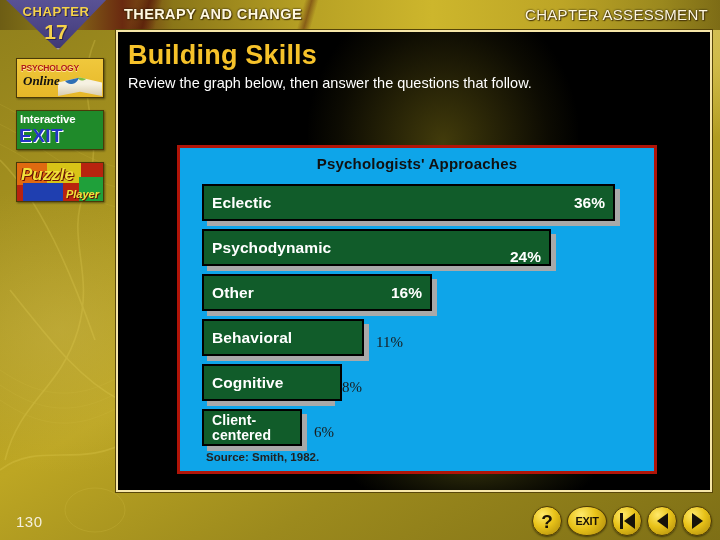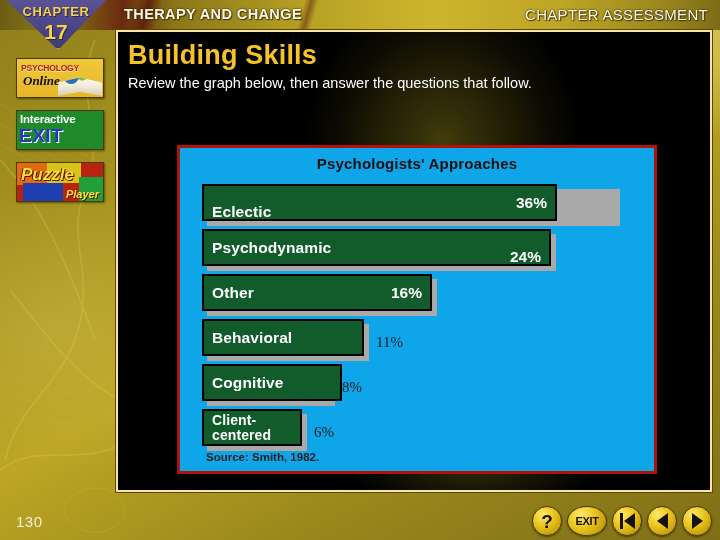--- a/index.html
+++ b/index.html
@@ -285,21 +285,21 @@
     <div id="heading-block">
       <div id="page-title">Building Skills</div>
       <div id="page-instruction">Review the graph below, then answer the questions that follow.</div>
     </div>
 
     <div id="chart-panel">
       <div id="chart-title">Psychologists' Approaches</div>
       <div id="bars">
           <div class="bar-row">
             <div class="bar-shadow" style="width: 413px;"></div>
-            <div class="bar" style="width: 355px; background: rgb(17, 92, 42); border-color: rgb(0, 0, 0); align-items: flex-end;">
+            <div class="bar" style="width: 413px; background: rgb(17, 92, 42); border-color: rgb(0, 0, 0);">
               <div class="bar-label">Eclectic</div>
               <span class="pct-in" style="color: rgb(255, 255, 255);">36%</span>
             </div>
           </div>
           <div class="bar-row">
             <div class="bar-shadow" style="width: 349px;"></div>
             <div class="bar" style="width: 349px; background: rgb(17, 92, 42); border-color: rgb(0, 0, 0);">
               <div class="bar-label">Psychodynamic</div>
               <span class="pct-in" style="color: rgb(255, 255, 255); margin-top: 9px;">24%</span>
             </div>

